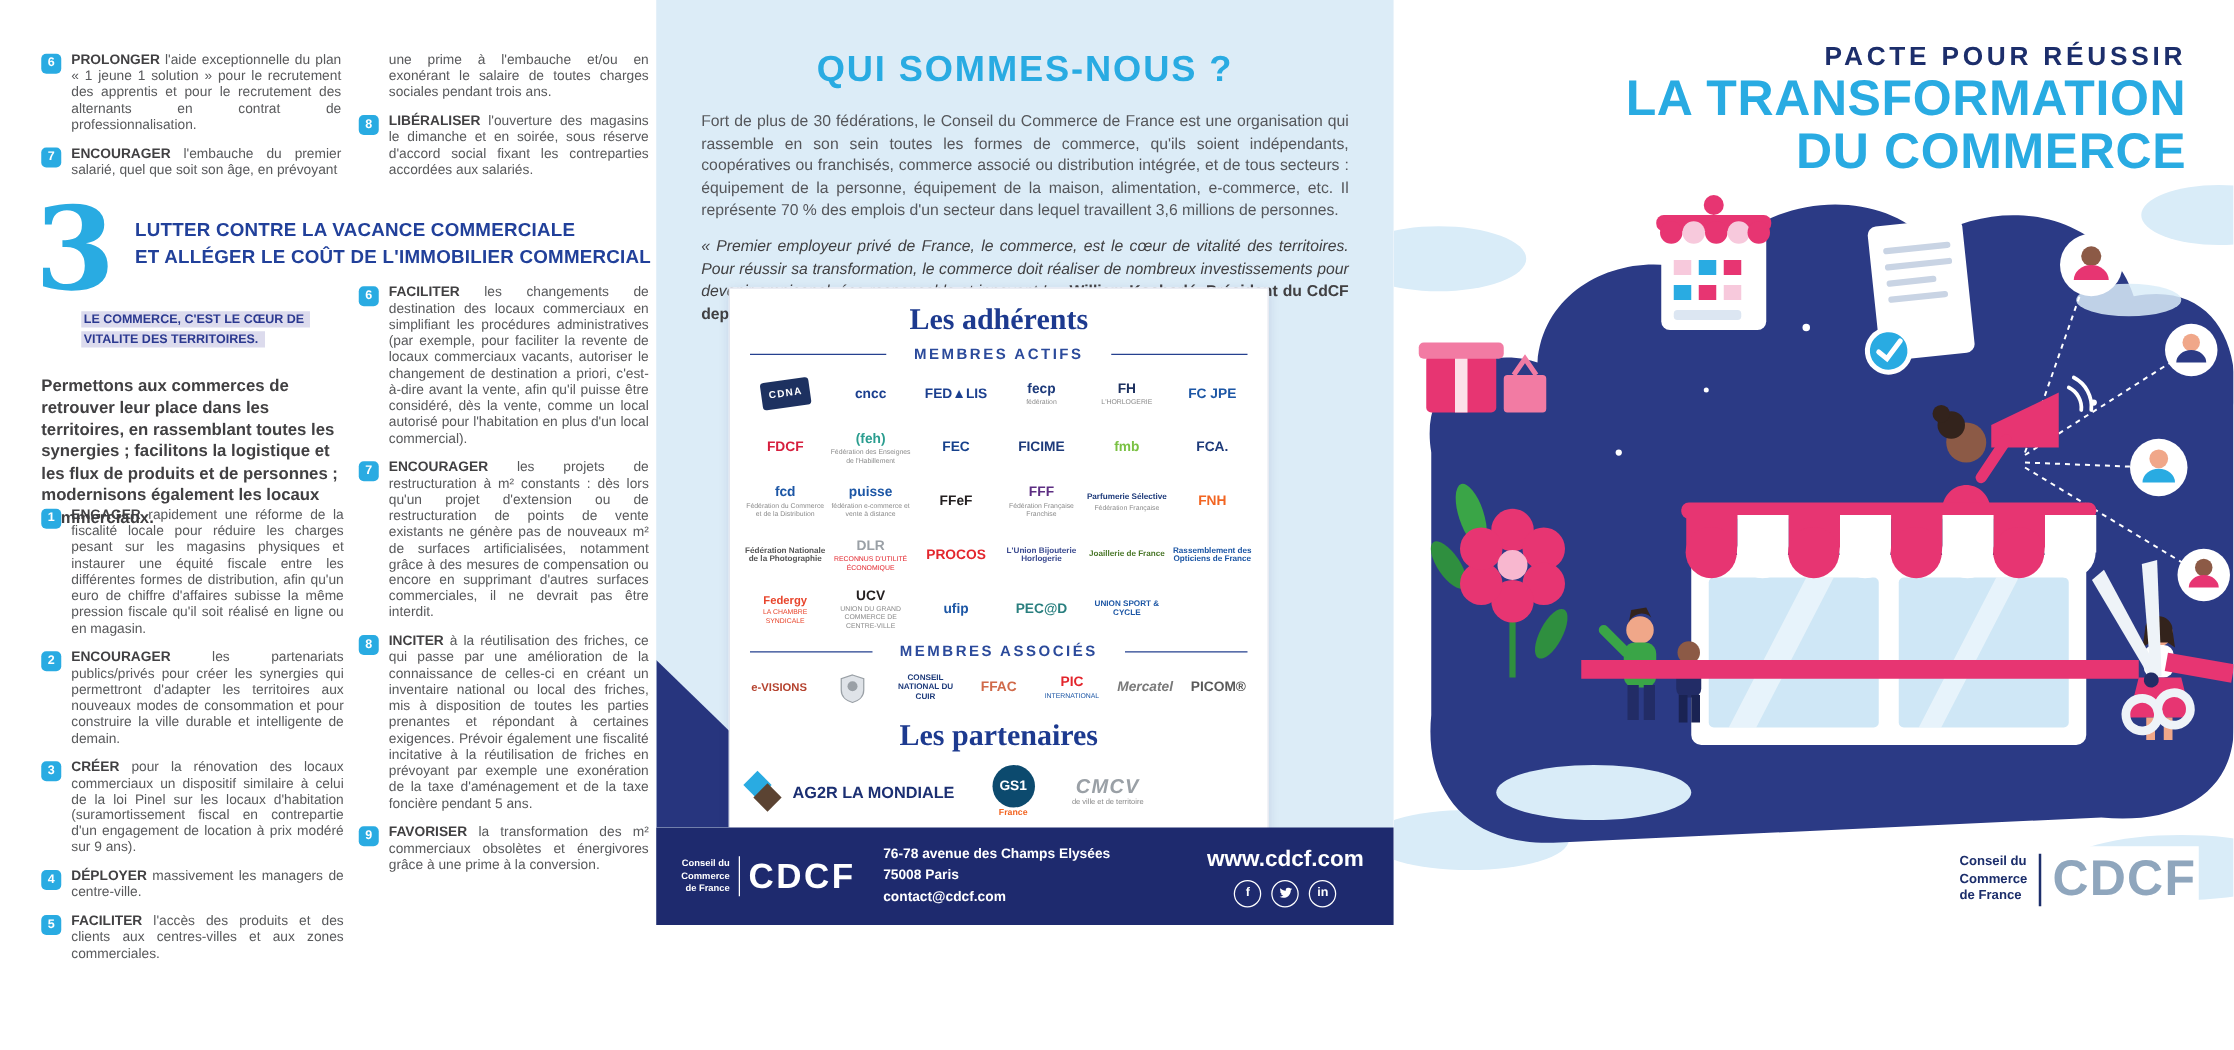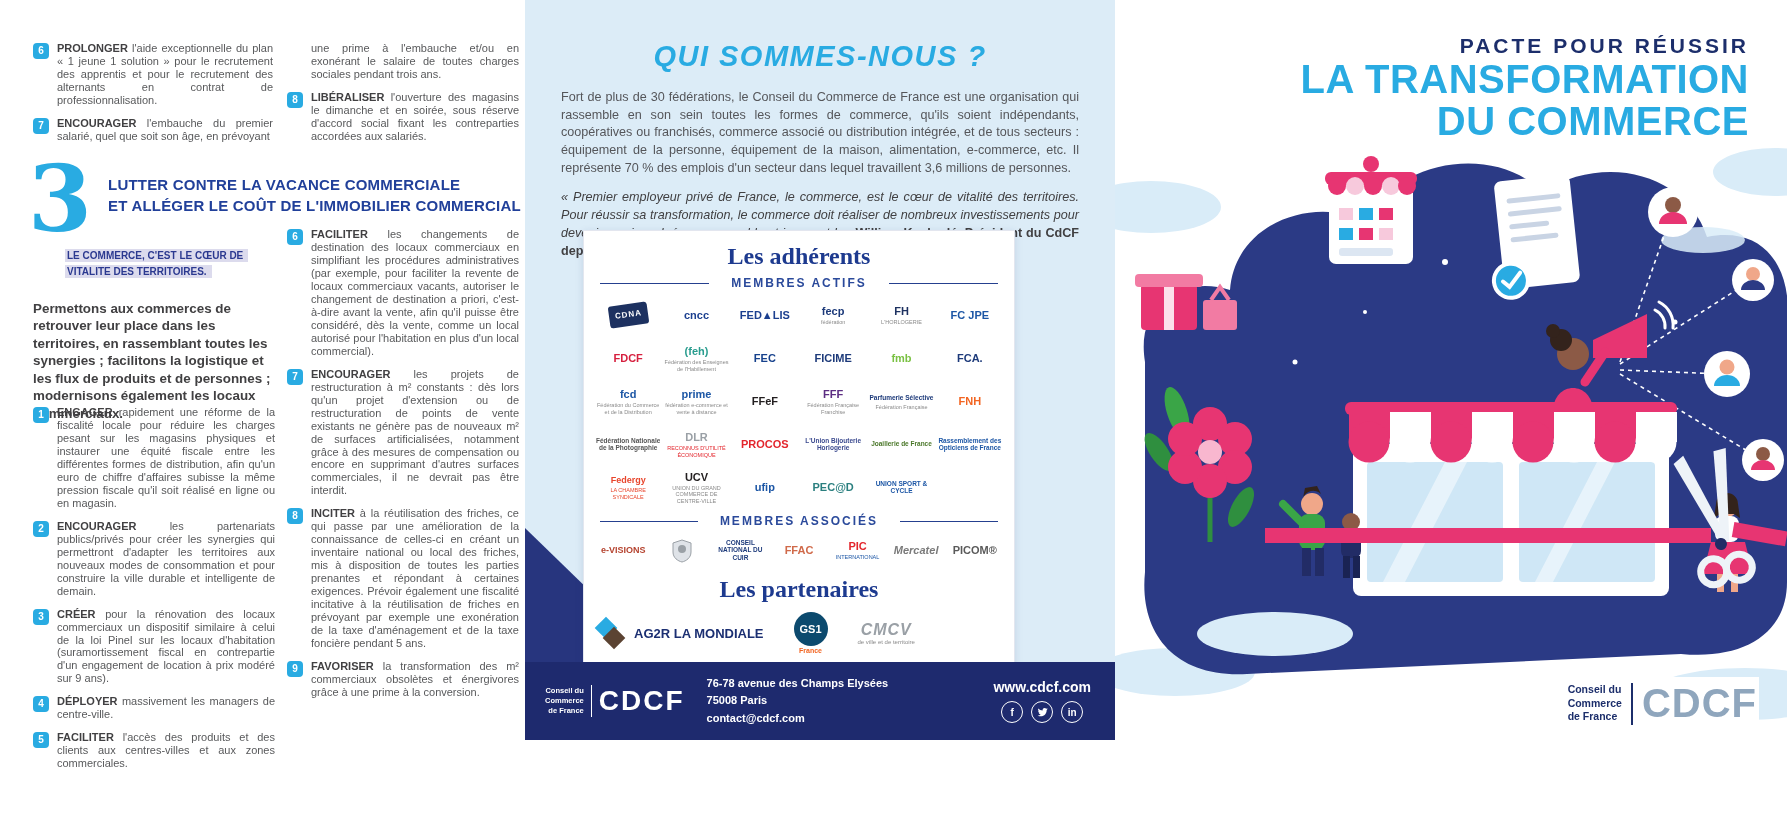--- a/index.html
+++ b/index.html
@@ -18,21 +18,21 @@
   .sec{position:absolute;left:28px;top:160px;display:flex;align-items:flex-start;}
   .sec-num{font-family:"DejaVu Serif",serif;font-weight:bold;font-size:92px;line-height:0.85;color:#29abe2;}
   .sec-title{margin-left:16px;padding-top:14px;font-size:15px;font-weight:bold;color:#21409a;line-height:1.4;letter-spacing:0.2px;}
   .hl{position:absolute;left:33px;top:248px;font-size:10px;font-weight:bold;color:#2b3990;line-height:1.6;margin-left:32px;}
   .hl span{background:#dcdbed;padding:1px 5px 1px 2px;}
   .intro{position:absolute;left:33px;top:300px;width:242px;font-size:13.4px;font-weight:bold;color:#414042;line-height:1.3;}
   .itemsA{position:absolute;left:33px;top:406px;width:242px;}
   .itemsB{position:absolute;left:287px;top:228px;width:232px;}
   
   .mid{position:absolute;left:525px;top:0;width:590px;height:740px;background:#dcecf7;}
-  .mid-title{margin:0;padding-top:40px;text-align:center;font-size:29px;font-weight:bold;color:#29abe2;letter-spacing:1.5px;font-style:italic;}
+  .mid-title{margin:0;padding-top:40px;text-align:center;font-size:29px;font-weight:bold;color:#29abe2;letter-spacing:1.5px;}
   .mid-p1{margin:16px 36px 0;font-size:12.6px;line-height:1.4;text-align:justify;color:#55565a;}
   .mid-quote{margin:12px 36px 0;font-size:12.6px;line-height:1.42;text-align:justify;font-style:italic;color:#414042;}
   .attr{font-style:normal;font-weight:bold;color:#414042;}
   .wedge{position:absolute;left:0;top:528px;width:138px;height:134px;background:#27357e;
          clip-path:polygon(0 0,100% 100%,0 100%);}
   .adh{position:absolute;left:58px;top:230px;width:406px;background:#fff;border:1px solid #e3e6ef;
        box-shadow:0 2px 8px rgba(30,42,110,0.12);padding:10px 12px 12px;}
   .serif-title{font-family:"Liberation Serif",serif;font-weight:bold;color:#1d3a8f;font-size:24px;text-align:center;margin:2px 0 4px;}
   .rule-row{display:flex;align-items:center;gap:22px;margin:6px 4px;}
   .rule{flex:1;height:1px;background:#25408f;}
@@ -58,21 +58,21 @@
   .cmcv{display:flex;flex-direction:column;align-items:center;}
   .cmcv-label{font-size:16px;font-weight:bold;font-style:italic;color:#9aa0a6;letter-spacing:1px;}
   .cmcv-sub{font-size:6px;color:#8a8a8a;}
   .mid-footer{position:absolute;left:0;bottom:100px;width:590px;height:78px;background:#1e2a6e;display:flex;align-items:center;color:#fff;}
   .f-logo{display:flex;align-items:center;margin-left:20px;}
   .f-org{font-size:7.5px;line-height:1.3;text-align:right;font-weight:bold;}
   .f-bar{width:1px;height:32px;background:#fff;margin:0 7px;}
   .f-acronym{font-size:28px;font-weight:bold;letter-spacing:2px;}
   .f-address{margin-left:22px;font-size:11px;font-weight:bold;line-height:1.55;}
   .f-right{margin-left:auto;margin-right:24px;text-align:center;}
-  .f-web{font-size:14px;font-weight:bold;}
+  .f-web{font-size:18px;font-weight:bold;}
   .f-social{display:flex;gap:8px;margin-top:6px;justify-content:center;}
   .s-circle{width:20px;height:20px;border:1.5px solid #fff;border-radius:50%;display:flex;align-items:center;justify-content:center;font-size:10px;font-weight:bold;color:#fff;background:#1e2a6e;}
   
   .right{position:absolute;left:1115px;top:0;width:672px;height:740px;background:#fff;overflow:hidden;}
   .r-title{position:absolute;right:38px;top:34px;text-align:right;z-index:3;}
   .r-t1{font-size:21px;color:#1c2e6b;letter-spacing:3px;font-weight:bold;}
   .r-t23{font-size:40px;color:#29abe2;font-weight:bold;line-height:1.05;letter-spacing:0.5px;}
   .illus{position:absolute;left:0;top:112px;z-index:1;}
   .r-logo{position:absolute;right:28px;bottom:10px;display:flex;align-items:center;z-index:3;background:#fff;padding:4px 2px;}
   .r-org{font-size:10.5px;color:#1c2e6b;line-height:1.3;font-weight:bold;}
@@ -227,21 +227,21 @@
         <div class="cell">
             <div class="lm" style="color: rgb(29, 58, 122);">FCA.</div>
             <div class="ls"></div>
           </div>
 
         <div class="cell">
             <div class="lm" style="color: rgb(28, 86, 165);">fcd</div>
             <div class="ls">Fédération du Commerce et de la Distribution</div>
           </div>
         <div class="cell">
-            <div class="lm" style="color: rgb(28, 86, 165);">prime</div>
+            <div class="lm" style="color: rgb(28, 86, 165);">puisse</div>
             <div class="ls">fédération e-commerce et vente à distance</div>
           </div>
         <div class="cell">
             <div class="lm" style="color: rgb(35, 31, 32);">FFeF</div>
             <div class="ls"></div>
           </div>
         <div class="cell">
             <div class="lm" style="color: rgb(92, 45, 130);">FFF</div>
             <div class="ls">Fédération Française Franchise</div>
           </div>

